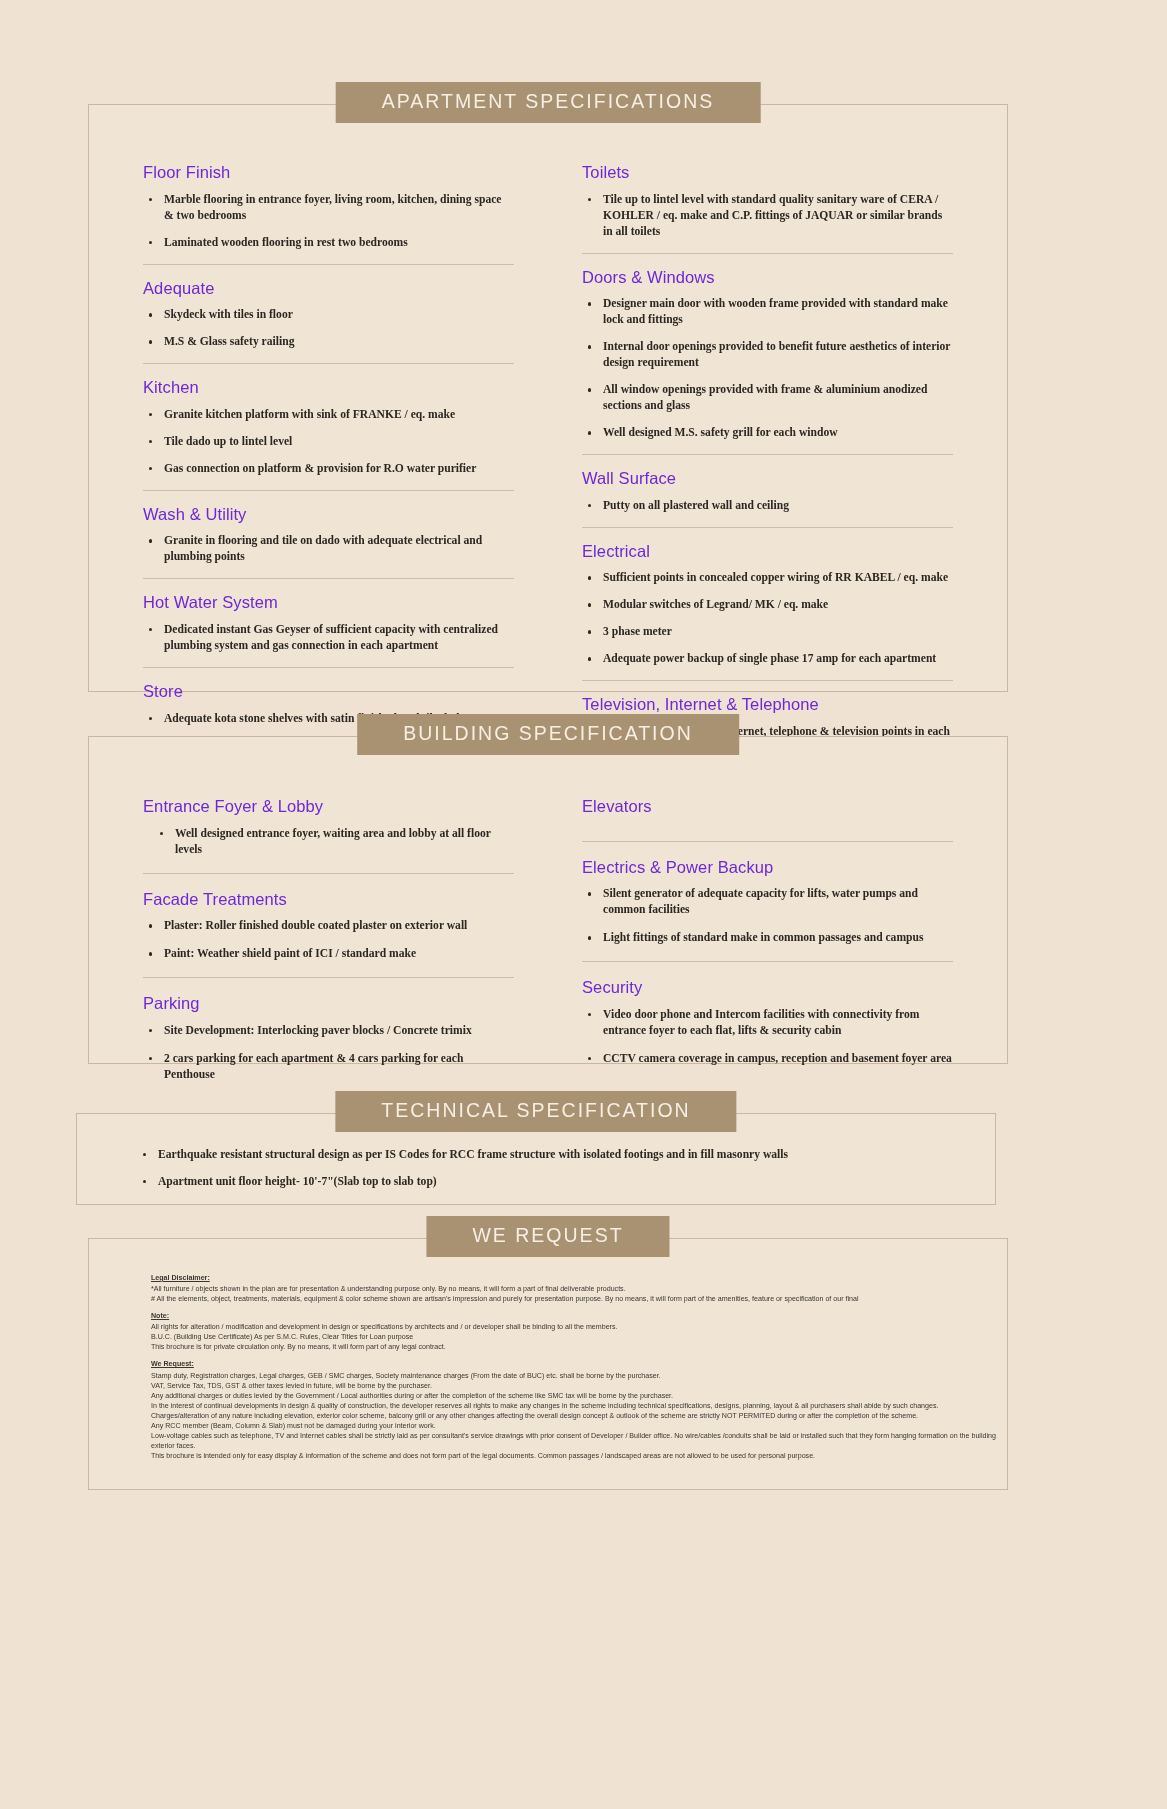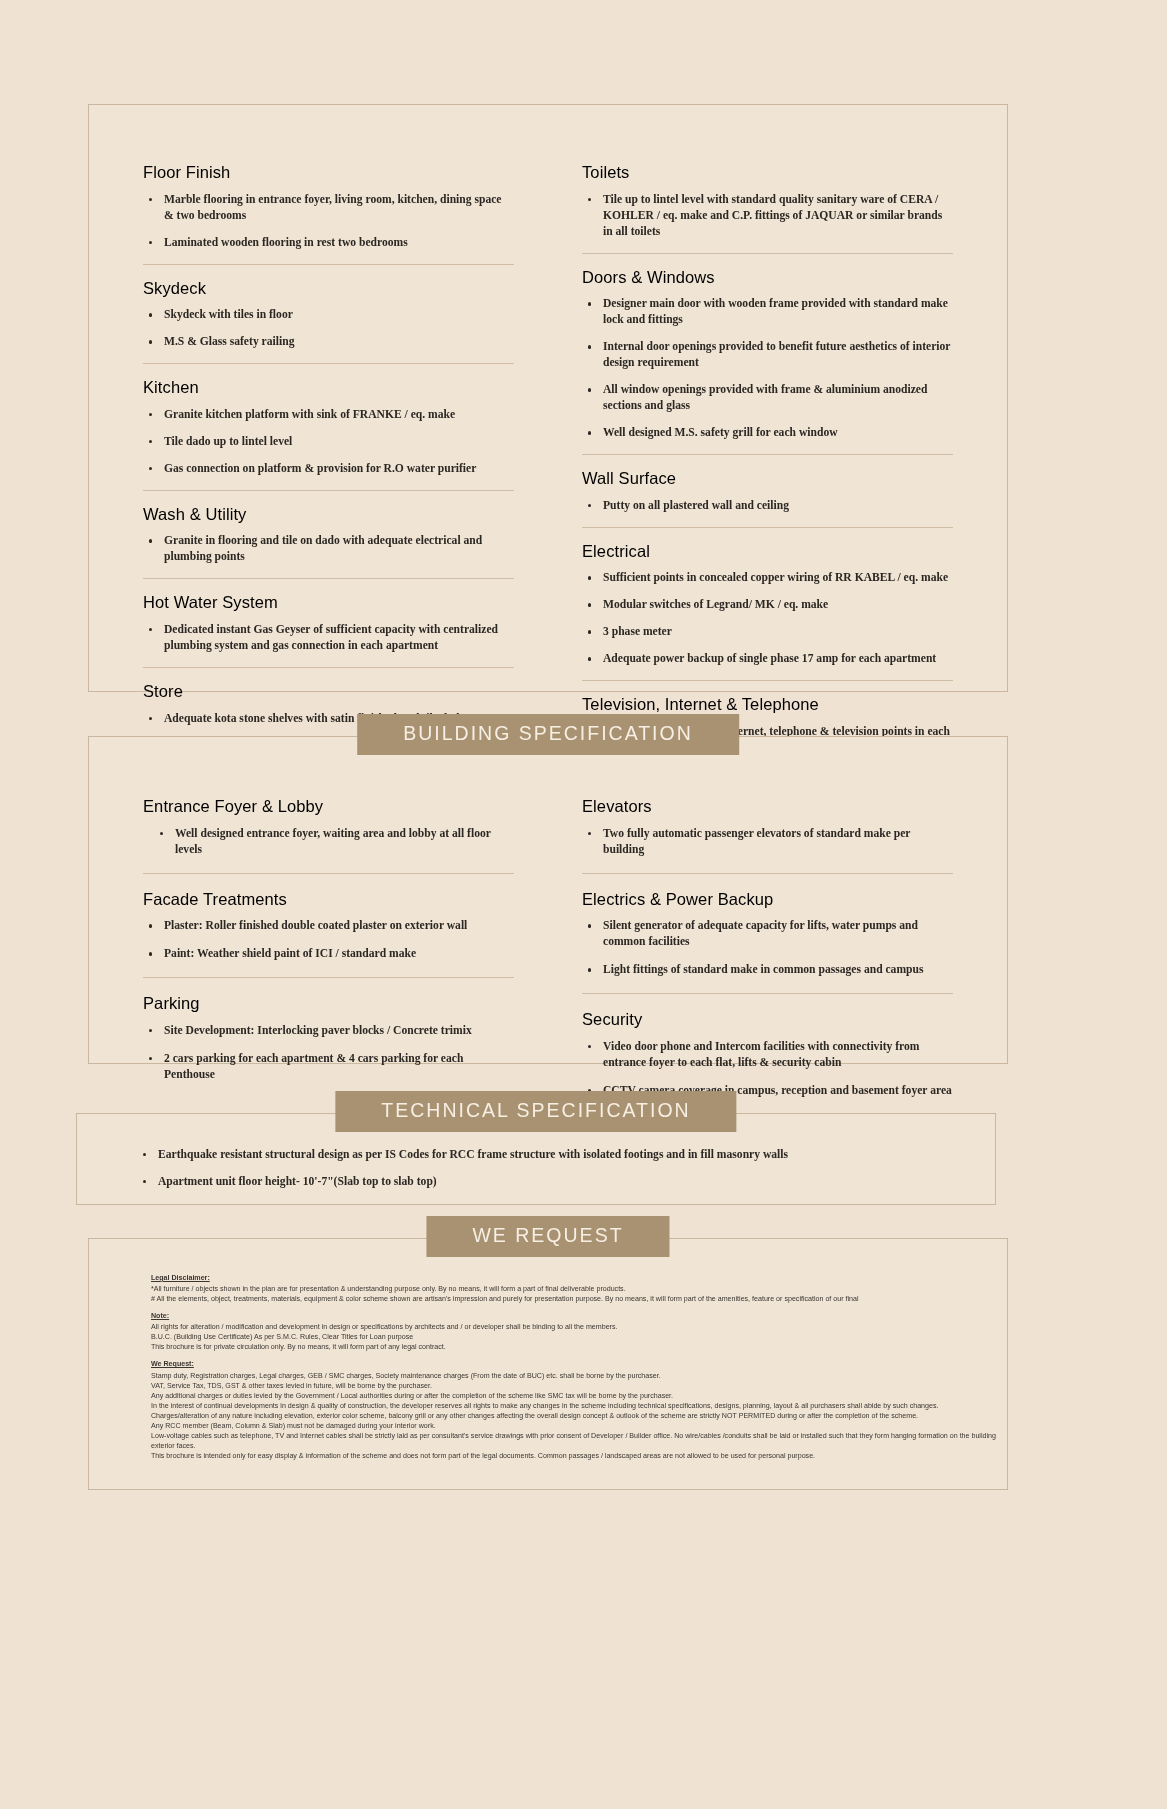--- a/index.html
+++ b/index.html
@@ -49,21 +49,21 @@
     padding: 0 22px;
   }
   .col.left { padding-right: 34px; }
   .col.right { padding-left: 34px; }
 
   .group { position: relative; }
   .group + .group { border-top: 1px solid #cfbda6; }
 
   .grp-head {
     font-size: 16.5px;
-    color: #000000;
+    color: #6d28d9;
     font-weight: 400;
     letter-spacing: 0.1px;
     margin: 0;
     padding: 0;
     line-height: 1.25;
   }
 
   ul.bullets {
     list-style: none;
     margin: 0;
@@ -127,33 +127,34 @@
   .request-body .sec-head.first { margin-top: 0; }
   .request-body p { margin: 0; padding: 0; }
   .request-body .spaced { margin-top: 0; }
 </style>
 </head>
 <body>
 
 <div class="page">
 
   <div class="panel" id="apartment-panel">
+    <div class="panel-title">APARTMENT SPECIFICATIONS</div>
     <div class="cols">
       <div class="col left">
 
         <div class="group">
           <div class="grp-head">Floor Finish</div>
           <ul class="bullets">
             <li>Marble flooring in entrance foyer, living room, kitchen, dining space &amp; two bedrooms</li>
             <li>Laminated wooden flooring in rest two bedrooms</li>
           </ul>
         </div>
 
         <div class="group">
-          <div class="grp-head">Skydeck</div>
+          <div class="grp-head">Adequate</div>
           <ul class="bullets">
             <li>Skydeck  with tiles in floor</li>
             <li>M.S &amp; Glass safety railing</li>
           </ul>
         </div>
 
         <div class="group">
           <div class="grp-head">Kitchen</div>
           <ul class="bullets">
             <li>Granite kitchen platform with sink of FRANKE / eq. make</li>
@@ -266,23 +267,20 @@
             <li>2 cars parking for each apartment &amp; 4 cars parking for each Penthouse</li>
           </ul>
         </div>
 
       </div>
 
       <div class="col right">
 
         <div class="group">
           <div class="grp-head">Elevators</div>
-          <ul class="bullets">
-            <li>Two fully automatic passenger elevators of standard make per building</li>
-          </ul>
         </div>
 
         <div class="group">
           <div class="grp-head">Electrics &amp; Power Backup</div>
           <ul class="bullets">
             <li>Silent generator of adequate capacity for lifts, water pumps and common facilities</li>
             <li>Light fittings of standard make in common passages and campus</li>
           </ul>
         </div>
 

